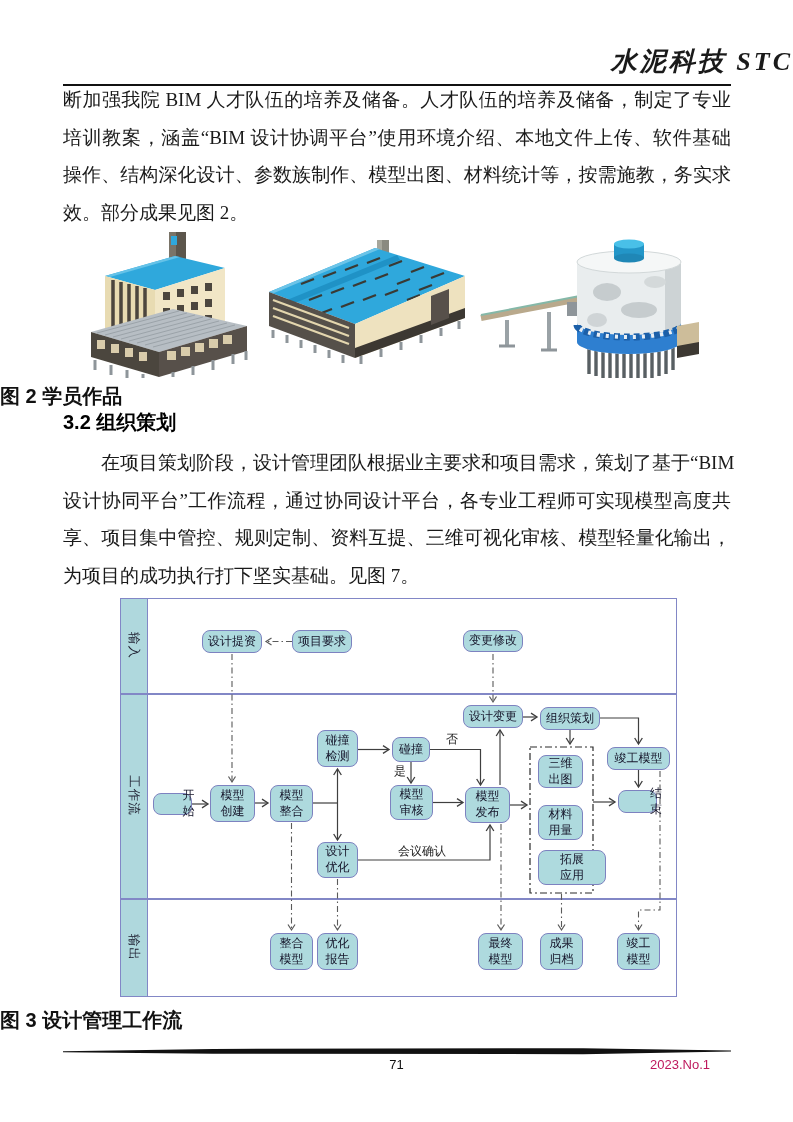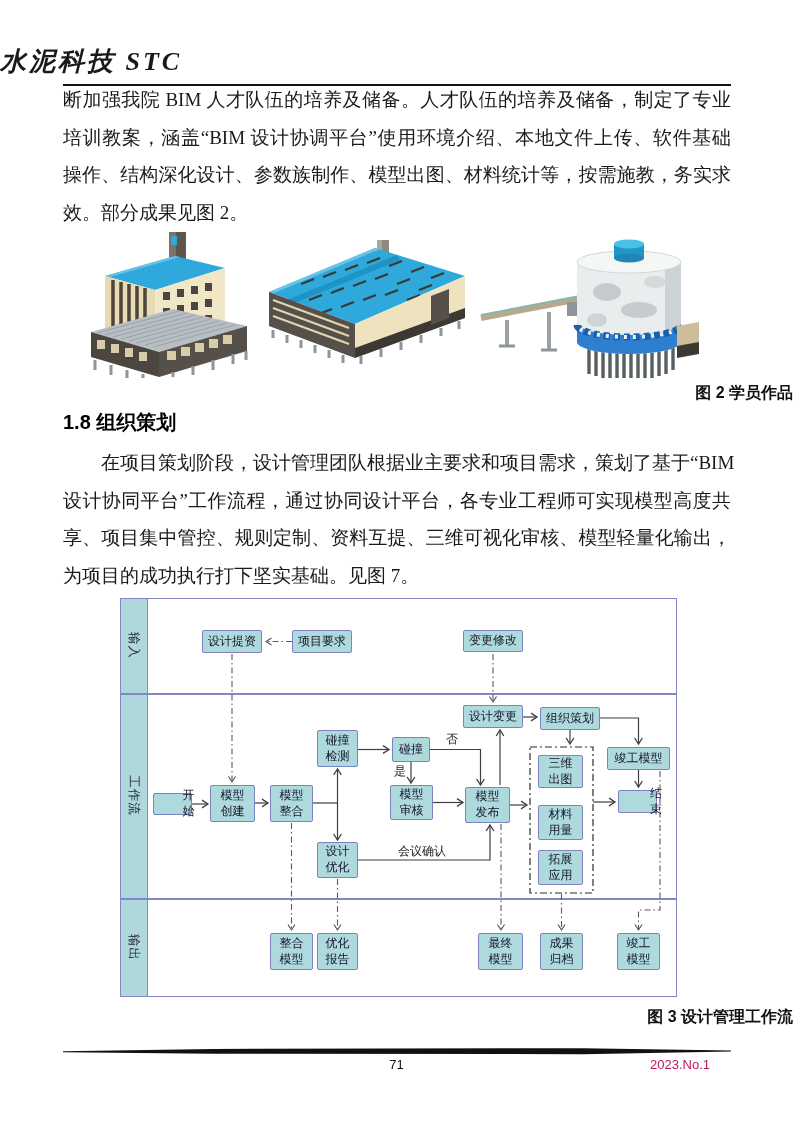--- a/index.html
+++ b/index.html
@@ -3,42 +3,42 @@
 <meta charset="utf-8">
 <style>
   html,body{margin:0;padding:0;background:#888;}
   .page{
     position:relative;width:793px;height:1122px;margin:0 auto;
     background:#ffffff;overflow:hidden;
     font-family:"Liberation Serif","DejaVu Serif",serif;color:#1a1a1a;
   }
   
   .header-title{
-    position:absolute;left:0;top:44px;width:100%;text-align:left;
+    position:absolute;left:0;top:44px;width:100%;text-align:right;
     font-size:26px;font-weight:bold;font-style:italic;letter-spacing:3px;
     font-family:"Liberation Serif","DejaVu Serif",serif;
   }
   .header-rule{position:absolute;left:63px;top:84px;width:668px;height:2px;background:#111;}
   
   .para{position:absolute;left:63px;width:668px;}
   #para1{top:81px;}
   #para2{top:444px;}
   .bodyline{
     height:37.5px;line-height:37.5px;font-size:19px;
     text-align:justify;text-align-last:justify;white-space:nowrap;
   }
   .bodyline.last{text-align-last:left;}
   .bodyline.indent{padding-left:38px;}
   
   .figure2{position:absolute;left:63px;top:228px;width:668px;height:150px;}
   .fig-img{position:absolute;}
   .fig-caption{
-    position:absolute;left:0;width:100%;text-align:right;
+    position:absolute;left:0;width:100%;text-align:left;
     font-family:"Liberation Sans","DejaVu Sans",sans-serif;
-    font-weight:bold;font-size:16px;color:#111;
+    font-weight:bold;font-size:20px;color:#111;
   }
   #fig2-caption{top:383px;}
   #fig3-caption{top:1007px;}
   
   .section-heading{
     position:absolute;left:63px;top:409px;
     font-family:"Liberation Sans","DejaVu Sans",sans-serif;
     font-weight:bold;font-size:20px;color:#000;
   }
   
@@ -53,21 +53,21 @@
     display:flex;align-items:center;justify-content:center;
   }
   .fc-lane-cell span{
     transform:rotate(90deg);white-space:nowrap;
     font-size:12.5px;color:#1c1c2e;letter-spacing:1px;
   }
   .fc-divider{position:absolute;left:0;width:557px;height:1.5px;background:#8287c6;}
   .fc-svg{position:absolute;left:0;top:0;pointer-events:none;}
   .fc-node{
     position:absolute;box-sizing:border-box;
-    background:#aedade;border:1.4px solid #7d82c0;border-radius:2px;
+    background:#aedade;border:1.4px solid #7d82c0;border-radius:8px;
     display:flex;align-items:center;justify-content:center;text-align:center;
     font-size:12px;line-height:1.3;color:#15152a;white-space:pre-line;
   }
   .fc-edge-label{position:absolute;font-size:12px;color:#222;white-space:nowrap;}
   
   .footer-rule{position:absolute;left:63px;top:1048px;}
   .footer-page{
     position:absolute;left:0;top:1057px;width:793px;text-align:center;
     font-family:"Liberation Sans","DejaVu Sans",sans-serif;font-size:13px;color:#111;
   }
@@ -177,21 +177,21 @@
       <ellipse cx="150" cy="32" rx="52" ry="11" fill="none" stroke="#d2d8d9"></ellipse>
       <rect x="135" y="14" width="30" height="14" fill="#2396c8"></rect>
       <ellipse cx="150" cy="28" rx="15" ry="4.5" fill="#1f87b6"></ellipse>
       <ellipse cx="150" cy="14" rx="15" ry="4.5" fill="#49c0e8"></ellipse>
       <polygon points="198,96 220,92 220,120 198,124" fill="#cdbd9a"></polygon>
       <polygon points="198,116 220,112 220,124 198,128" fill="#3c3832"></polygon>
     </svg>
   </div>
   <div class="fig-caption" id="fig2-caption">图 2 学员作品</div>
 
-  <div class="section-heading">1.8 组织策划</div>
+  <div class="section-heading">3.2 组织策划</div>
 
   <div class="para" id="para2">
       <div class="bodyline indent">在项目策划阶段，设计管理团队根据业主要求和项目需求，策划了基于“BIM</div>
       <div class="bodyline">设计协同平台”工作流程，通过协同设计平台，各专业工程师可实现模型高度共</div>
       <div class="bodyline">享、项目集中管控、规则定制、资料互提、三维可视化审核、模型轻量化输出，</div>
       <div class="bodyline last">为项目的成功执行打下坚实基础。见图 7。</div>
     </div>
 
   <div class="flowchart" id="flowchart">
     <div id="fc-lanes">
@@ -269,21 +269,21 @@
 优化</div>
         <div class="fc-node" style="left: 345px; top: 189px; width: 45px; height: 36px;">模型
 发布</div>
         <div class="fc-node" style="left: 343px; top: 107px; width: 60px; height: 23px;">设计变更</div>
         <div class="fc-node" style="left: 420px; top: 109px; width: 60px; height: 23px;">组织策划</div>
         <div class="fc-node" style="left: 487px; top: 149px; width: 63px; height: 23px;">竣工模型</div>
         <div class="fc-node" style="left: 418px; top: 157px; width: 45px; height: 33px;">三维
 出图</div>
         <div class="fc-node" style="left: 418px; top: 207px; width: 45px; height: 35px;">材料
 用量</div>
-        <div class="fc-node" style="left: 418px; top: 252px; width: 45px; height: 35px;">拓展
+        <div class="fc-node" style="left: 418px; top: 252px; width: 68px; height: 35px;">拓展
 应用</div>
         <div class="fc-node" style="left: 498px; top: 192px; width: 39px; height: 23px; padding-left: 37px;">结束</div>
         <div class="fc-node" style="left: 150px; top: 335px; width: 43px; height: 37px;">整合
 模型</div>
         <div class="fc-node" style="left: 197px; top: 335px; width: 41px; height: 37px;">优化
 报告</div>
         <div class="fc-node" style="left: 358px; top: 335px; width: 45px; height: 37px;">最终
 模型</div>
         <div class="fc-node" style="left: 420px; top: 335px; width: 43px; height: 37px;">成果
 归档</div>

